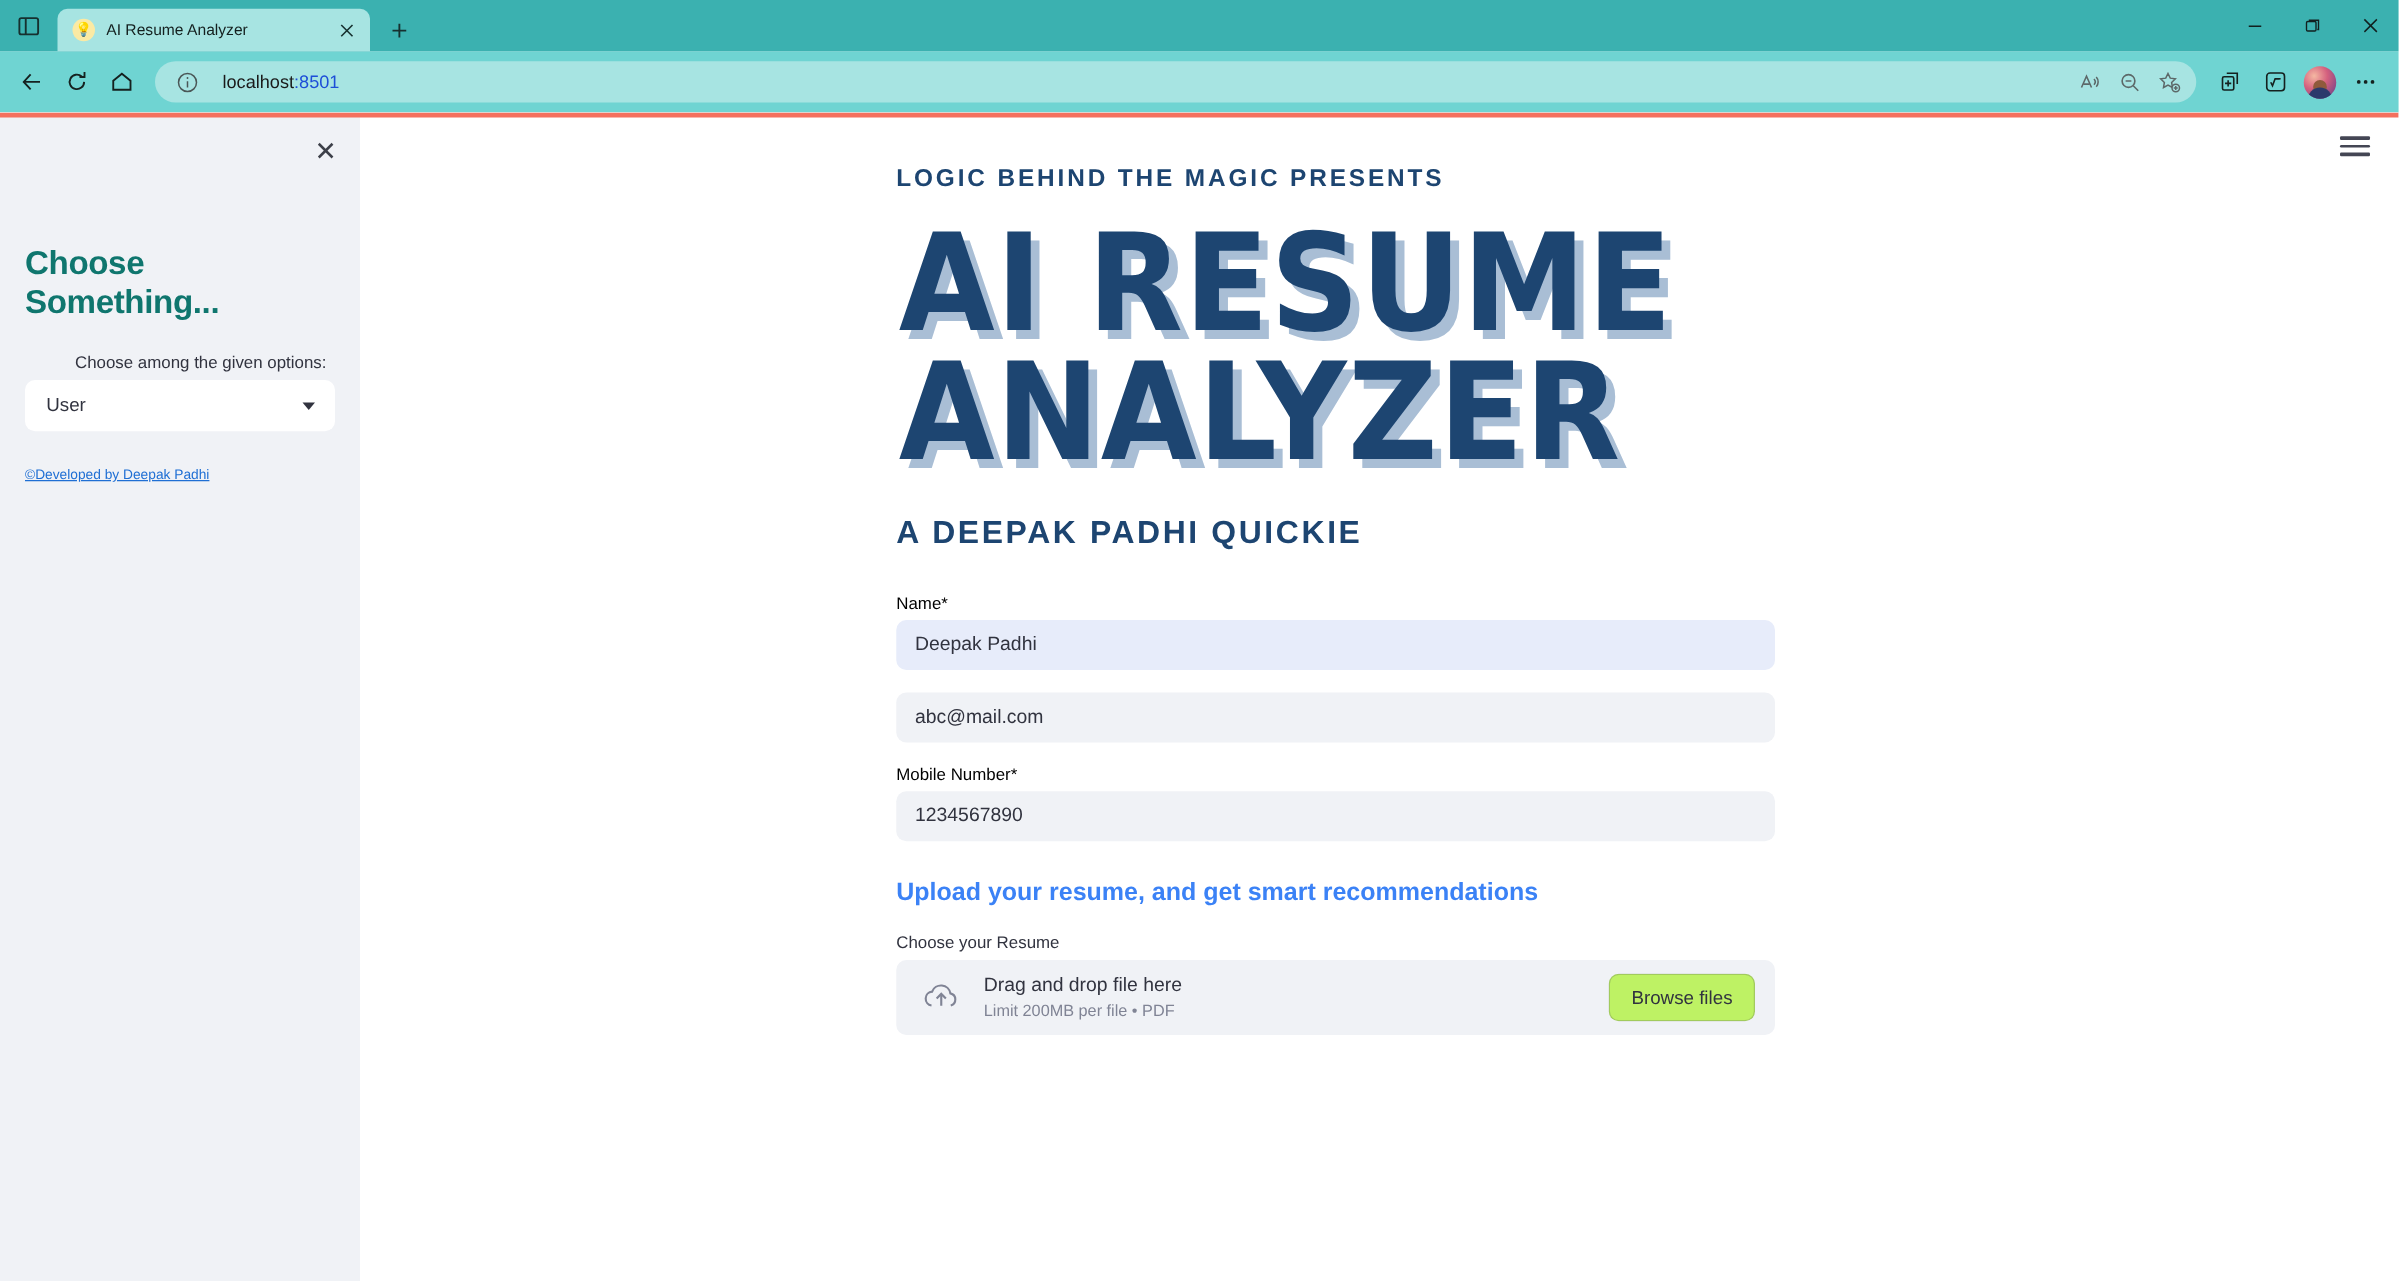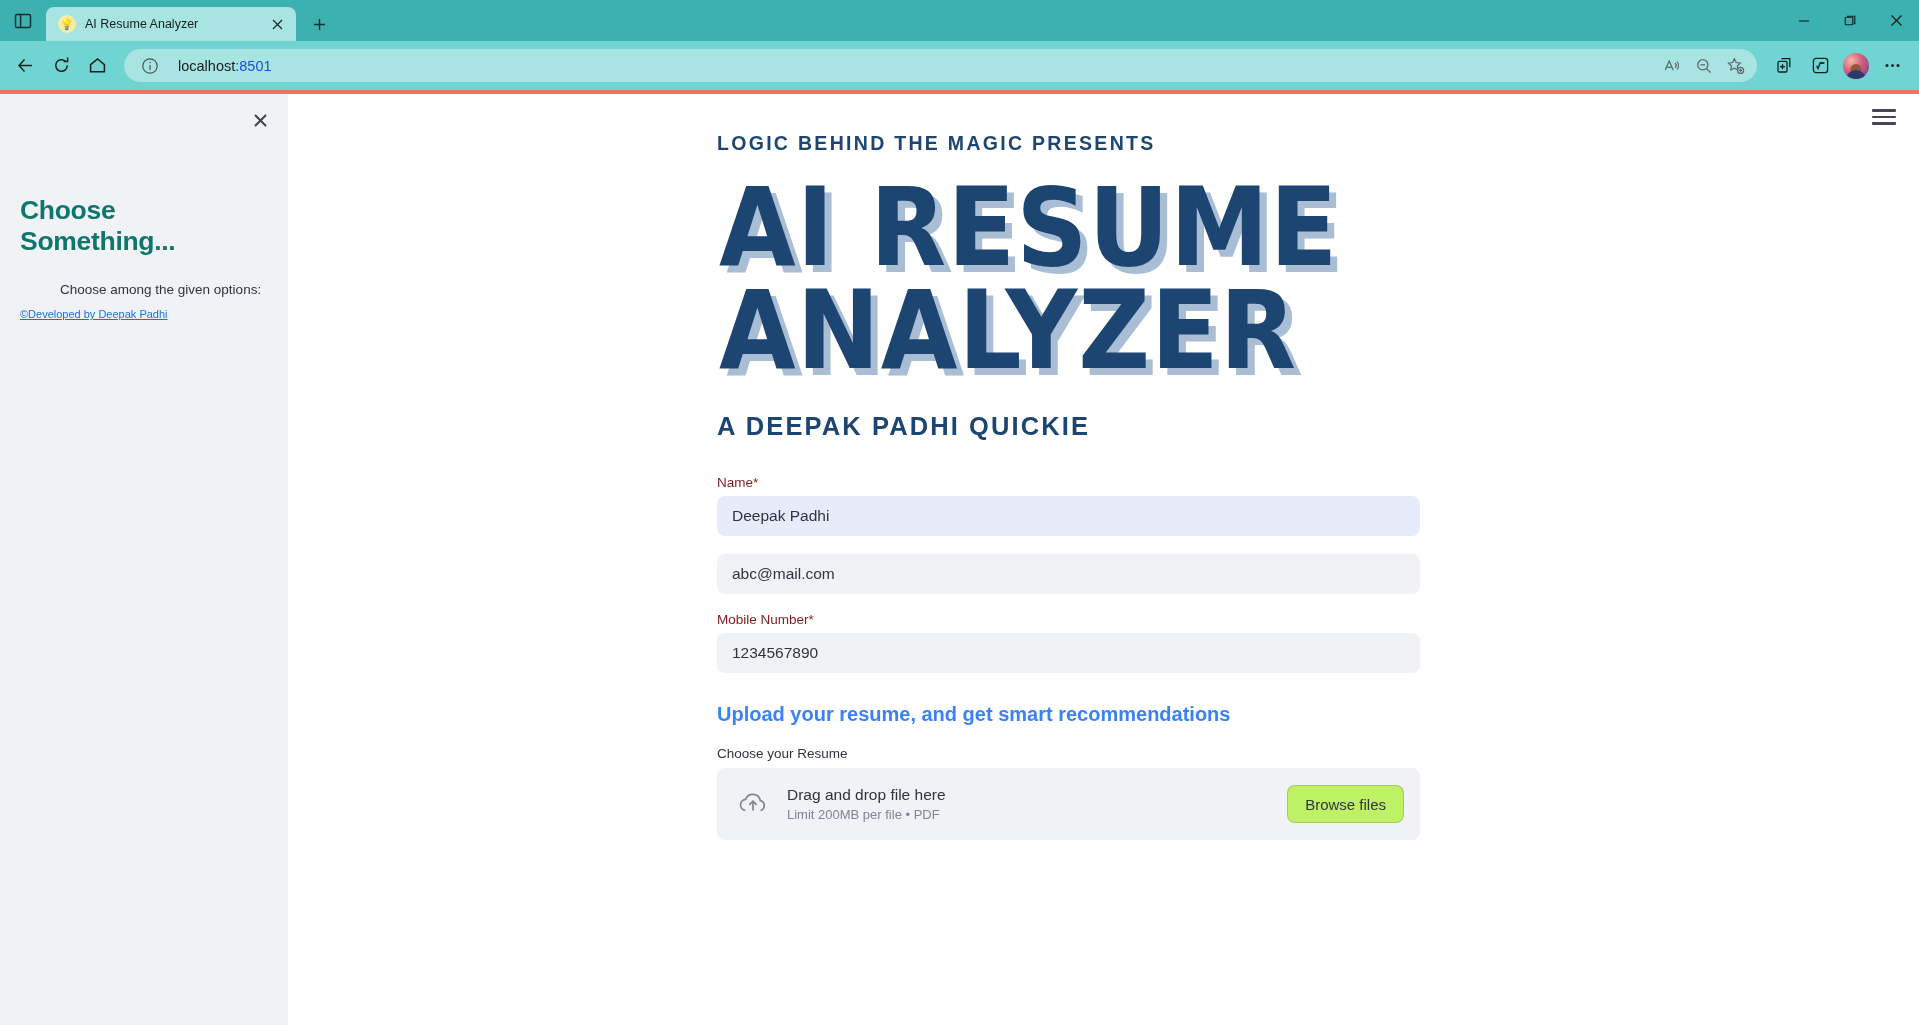--- a/index.html
+++ b/index.html
@@ -152,35 +152,35 @@
     transform-origin: left center;
     margin-left: 2px;
   }
   .bigtitle .l2 { display: block; }
   .subtitle {
     font-size: 25.5px; font-weight: bold; color: #1d4571;
     letter-spacing: 2.1px; margin-top: 30px; margin-bottom: 34px;
   }
 
   .field { margin-bottom: 18px; }
-  .field-label { font-size: 13.5px; color: #7f1d1d; margin-bottom: 6px; }
+  .field-label { font-size: 13.5px; color: #000000; margin-bottom: 6px; }
   .field-input {
     height: 40px; border-radius: 8px; display: flex; align-items: center;
     padding: 0 15px; font-size: 15.5px; color: #31333f;
     background: #f0f2f6;
   }
   .field-input.focused { background: #e7ecfa; }
 
   .section-head {
     font-size: 20px; font-weight: bold; color: #3b82f6;
     margin-top: 30px; margin-bottom: 20px;
   }
   .upl-label { font-size: 13.5px; color: #31333f; margin-bottom: 7px; }
   .uploader {
-    background: #f0f2f6; border-radius: 8px; height: 72px;
+    background: #f0f2f6; border-radius: 8px; height: 60px;
     display: flex; align-items: center; padding: 0 16px 0 19px; gap: 17px;
   }
   .upl-icon { flex: 0 0 34px; height: 34px; color: #808495; }
   .upl-texts { flex: 1 1 auto; }
   .upl-main { font-size: 15.5px; color: #31333f; line-height: 1.35; }
   .upl-sub { font-size: 13px; color: #808495; line-height: 1.4; }
   .browse-btn {
     flex: 0 0 auto; height: 38px; padding: 0 17px;
     background: #bef264; border: 1px solid rgba(49,51,63,0.2);
     border-radius: 8px; font-size: 15px; color: #31333f;
@@ -328,20 +328,24 @@
     <aside class="sidebar">
       <div class="sb-close">
         <svg width="15" height="15" viewBox="0 0 15 15" stroke="#3d4049" stroke-width="2">
           <line x1="2" y1="2" x2="13" y2="13"></line>
             <line x1="13" y1="2" x2="2" y2="13"></line>
         </svg>
       </div>
       <div class="sb-inner">
         <h1 class="sb-title">Choose Something...</h1>
         <div class="sb-label">Choose among the given options:</div>
+        <div class="sb-select">
+          <span class="val">User</span>
+          <span class="sb-caret"></span>
+        </div>
         <a class="sb-link" href="#">©Developed by Deepak Padhi</a>
       </div>
     </aside>
 
     <main class="main">
       <div class="hamburger">
         <span></span>
         <span></span>
         <span></span>
       </div>

